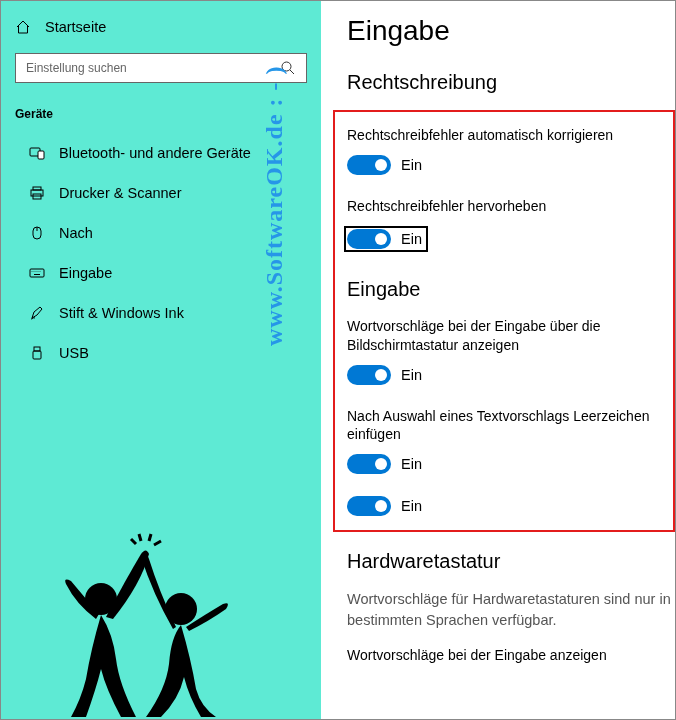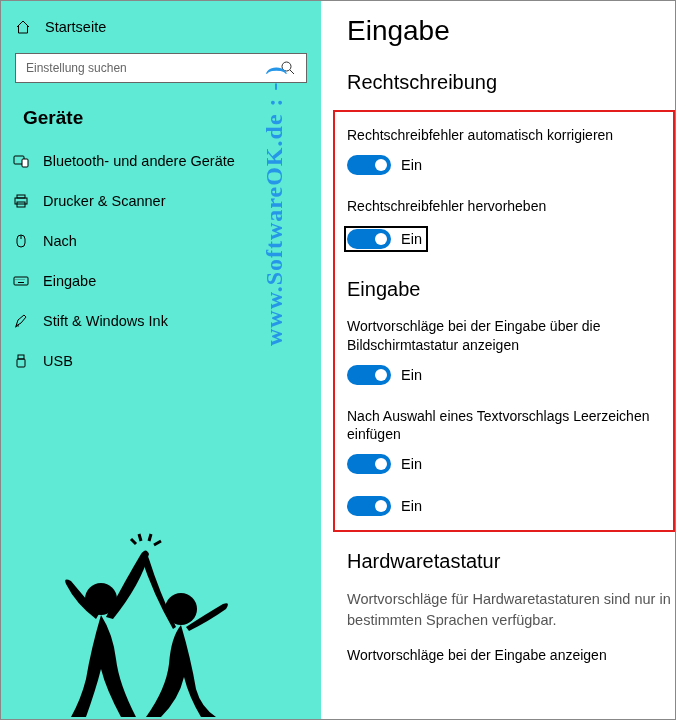--- a/index.html
+++ b/index.html
@@ -33,29 +33,28 @@
       justify-content: space-between;
       border: 1px solid #666;
       background: #fff;
       margin: 8px 14px 18px 14px;
       padding: 6px 10px;
       font-size: 12px;
       color: #666;
     }
     .section-title {
       font-weight: 600;
-      font-size: 19px;
+      font-size: 12px;
       padding: 6px 14px 12px 14px;
-      margin-left: 8px;
     }
     .nav-item {
       display: flex;
       align-items: center;
       gap: 14px;
-      padding: 12px 12px;
+      padding: 12px 28px;
       cursor: pointer;
       font-size: 14.5px;
     }
     .nav-icon {
       width: 16px;
       height: 16px;
       flex-shrink: 0;
       display: flex;
       align-items: center;
       justify-content: center;

